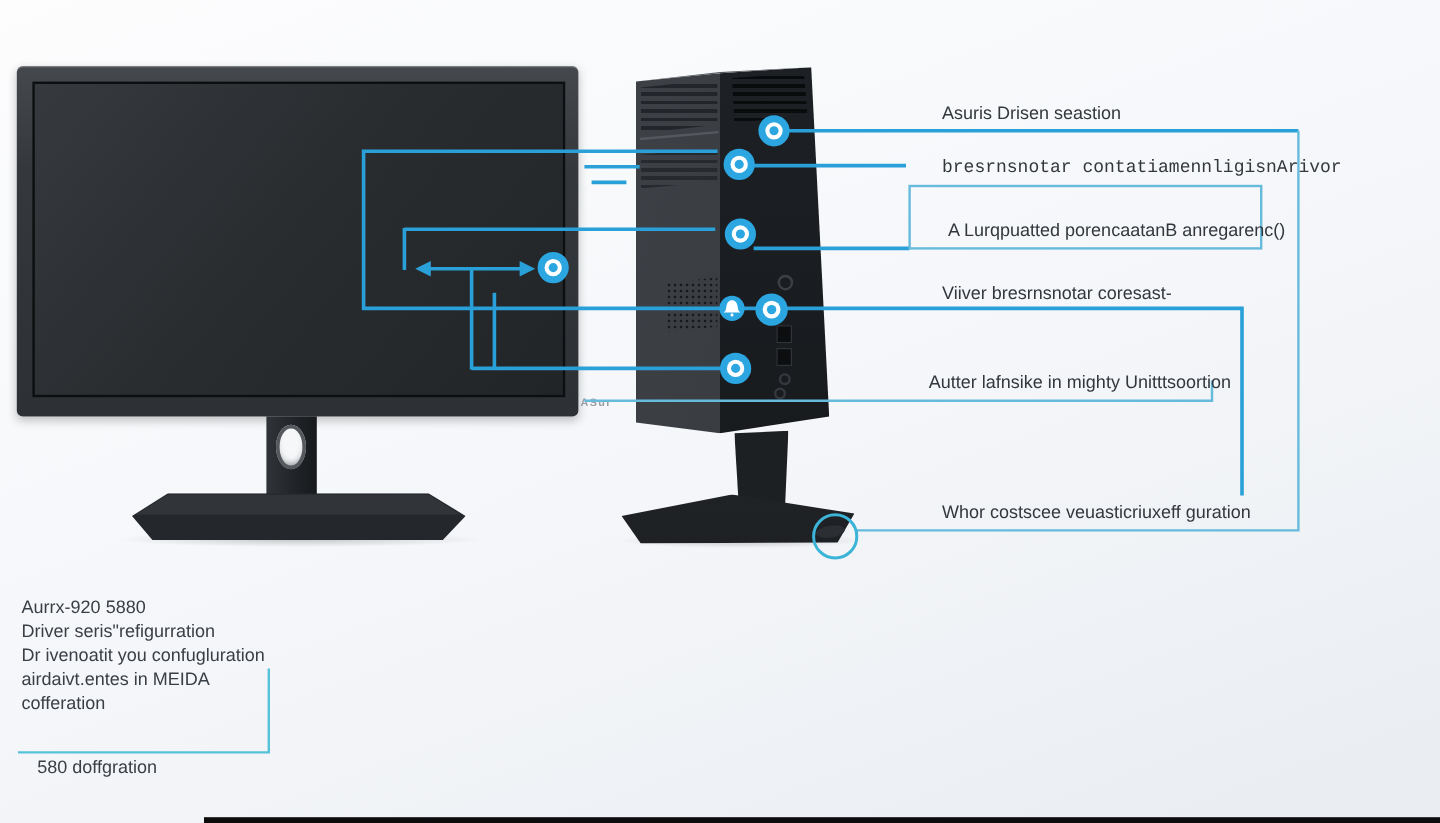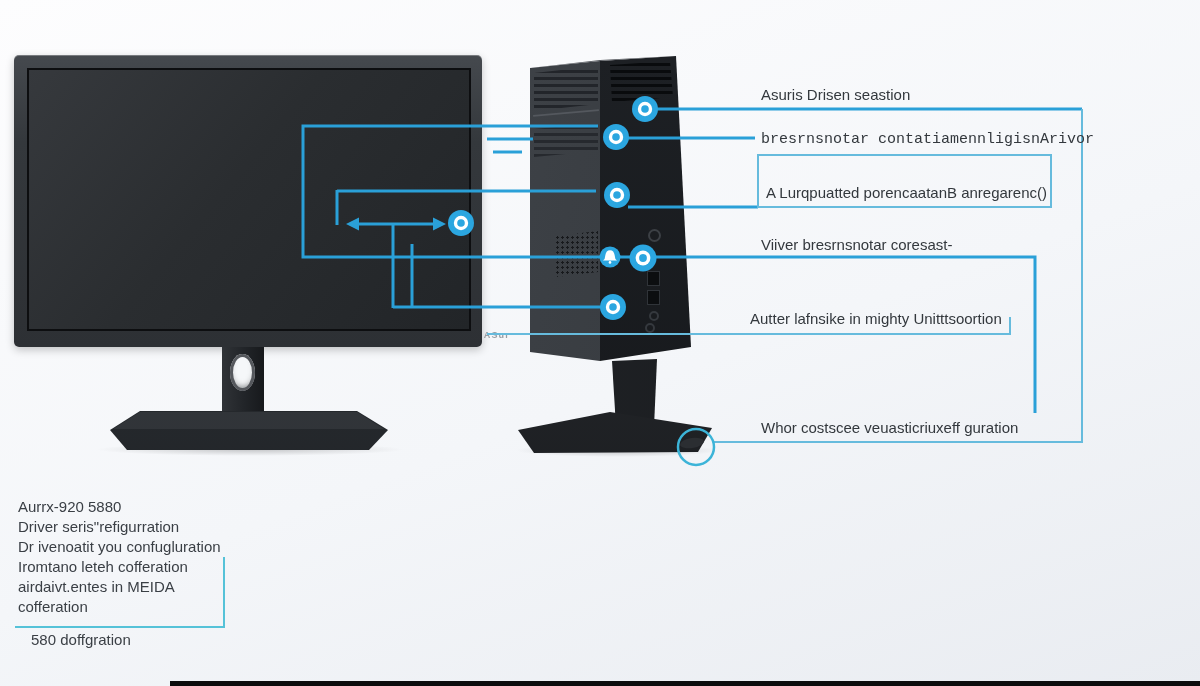--- a/index.html
+++ b/index.html
@@ -51,21 +51,21 @@
   .pwr-btn{left:648px;top:229px;width:9px;height:9px;border:2px solid #3c4045;border-radius:50%;}
   .port{background:#0c0e10;border:1px solid #303439;}
   .portA{left:647px;top:271px;width:11px;height:13px;}
   .portB{left:647px;top:290px;width:11px;height:13px;}
   .jack{border:2px solid #35393e;border-radius:50%;width:6px;height:6px;}
   .jack1{left:649px;top:311px;}
   .jack2{left:645px;top:323px;}
 
   
   .overlay{left:0;top:0;}
-  .callout{position:absolute;color:#33383d;font-size:15px;white-space:nowrap;}
+  .callout{position:absolute;color:#33383d;font-size:15px;white-space:nowrap;margin-left:24px;}
   .footnote{left:18px;top:497px;color:#3a3f45;font-size:15px;line-height:20px;}
   .footnote-caption{left:18px;top:631px;color:#3a3f45;font-size:15px;margin-left:13px;}
   .bottom-bar{left:170px;top:681px;width:1030px;height:5px;background:#0c0c0d;}
 </style>
 </head>
 <body>
 
 <div class="stage">
 
   <div class="abs shadow" style="left:95px;top:443px;width:310px;height:13px;"></div>
@@ -165,20 +165,19 @@
   <div class="callout" style="left:761px;top:131px;font-family:Liberation Mono, monospace;">bresrnsnotar contatiamennligisnArivor</div>
   <div class="callout" style="left:766px;top:184px;">A Lurqpuatted porencaatanB anregarenc()</div>
   <div class="callout" style="left:761px;top:236px;">Viiver bresrnsnotar coresast-</div>
   <div class="callout" style="left:750px;top:310px;">Autter lafnsike in mighty Unitttsoortion</div>
   <div class="callout" style="left:761px;top:419px;">Whor costscee veuasticriuxeff guration</div>
 
   <div class="abs footnote">
     <div>Aurrx-920 5880</div>
     <div>Driver seris"refigurration</div>
     <div>Dr ivenoatit you confugluration</div>
-    <div>Iromtano leteh cofferation</div>
     <div>airdaivt.entes in MEIDA</div>
     <div>cofferation</div>
   </div>
   <div class="abs footnote-caption">580 doffgration</div>
 
   <div class="abs bottom-bar"></div>
 </div>
 
 </body></html>

